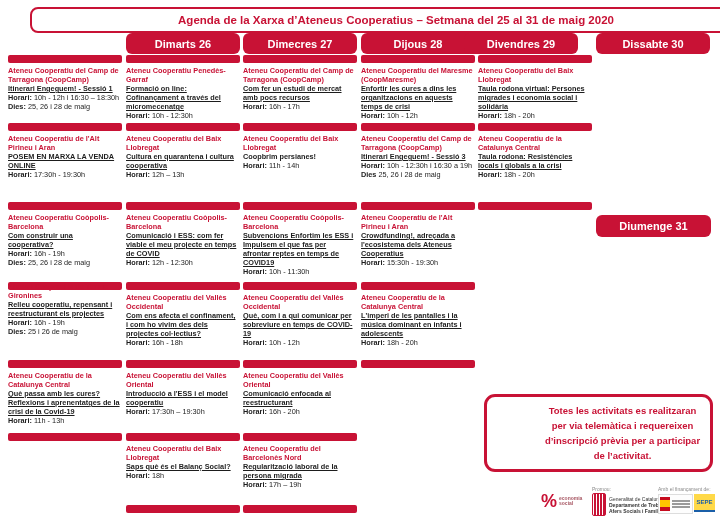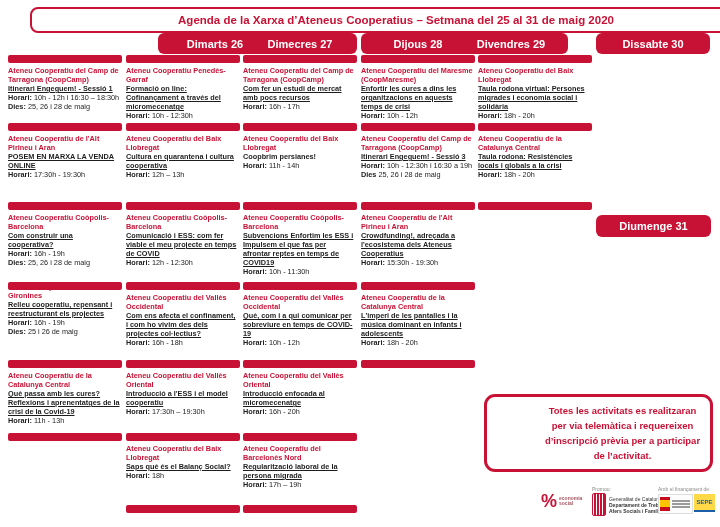--- a/index.html
+++ b/index.html
@@ -79,21 +79,21 @@
         <div class="org">Ateneu Cooperatiu de Terres Gironines</div>
         <div class="etitle">Relleu cooperatiu, repensant i reestructurant els projectes</div>
         <div class="detail"><span class="lbl">Horari:</span> <span>16h - 19h</span></div>
         <div class="detail"><span class="lbl">Dies:</span> <span>25 i 26 de maig</span></div>
       </div>
       <div class="card" style="left: 8px; top: 371px; width: 114px;">
         <div class="org">Ateneu Cooperatiu de la Catalunya Central</div>
         <div class="etitle">Què passa amb les cures? Reflexions i aprenentatges de la crisi de la Covid-19</div>
         <div class="detail"><span class="lbl">Horari:</span> <span>11h - 13h</span></div>
       </div>
-      <div class="day-badge" style="left: 126px; width: 114px; margin-left: 32px;">Dimarts 26</div>
+      <div class="day-badge" style="left: 126px; width: 114px;">Dimarts 26</div>
       <div class="bar" style="left: 126px; top: 55px; width: 114px;"></div>
       <div class="bar" style="left: 126px; top: 123px; width: 114px;"></div>
       <div class="bar" style="left: 126px; top: 202px; width: 114px;"></div>
       <div class="bar" style="left: 126px; top: 282px; width: 114px;"></div>
       <div class="bar" style="left: 126px; top: 360px; width: 114px;"></div>
       <div class="bar" style="left: 126px; top: 433px; width: 114px;"></div>
       <div class="bar" style="left: 126px; top: 505px; width: 114px;"></div>
       <div class="card" style="left: 126px; top: 66px; width: 114px;">
         <div class="org">Ateneu Cooperatiu Penedès-Garraf</div>
         <div class="etitle">Formació on line: Cofinançament a través del micromecenatge</div>
@@ -147,21 +147,21 @@
         <div class="etitle">Subvencions Enfortim les ESS i Impulsem el que fas per afrontar reptes en temps de COVID19</div>
         <div class="detail"><span class="lbl">Horari:</span> <span>10h - 11:30h</span></div>
       </div>
       <div class="card" style="left: 243px; top: 293px; width: 114px;">
         <div class="org">Ateneu Cooperatiu del Vallès Occidental</div>
         <div class="etitle">Què, com i a qui comunicar per sobreviure en temps de COVID-19</div>
         <div class="detail"><span class="lbl">Horari:</span> <span>10h - 12h</span></div>
       </div>
       <div class="card" style="left: 243px; top: 371px; width: 114px;">
         <div class="org">Ateneu Cooperatiu del Vallès Oriental</div>
-        <div class="etitle">Introducció enfocada al micromecenatge</div>
+        <div class="etitle">Comunicació enfocada al reestructurant</div>
         <div class="detail"><span class="lbl">Horari:</span> <span>16h - 20h</span></div>
       </div>
       <div class="card" style="left: 243px; top: 444px; width: 114px;">
         <div class="org">Ateneu Cooperatiu del Barcelonès Nord</div>
         <div class="etitle">Regularització laboral de la persona migrada</div>
         <div class="detail"><span class="lbl">Horari:</span> <span>17h – 19h</span></div>
       </div>
       <div class="day-badge" style="left: 361px; width: 114px;">Dijous 28</div>
       <div class="bar" style="left: 361px; top: 55px; width: 114px;"></div>
       <div class="bar" style="left: 361px; top: 123px; width: 114px;"></div>
@@ -182,21 +182,21 @@
       <div class="card" style="left: 361px; top: 213px; width: 114px;">
         <div class="org">Ateneu Cooperatiu de l'Alt Pirineu i Aran</div>
         <div class="etitle">Crowdfunding!, adreçada a l'ecosistema dels Ateneus Cooperatius</div>
         <div class="detail"><span class="lbl">Horari:</span> <span>15:30h - 19:30h</span></div>
       </div>
       <div class="card" style="left: 361px; top: 293px; width: 114px;">
         <div class="org">Ateneu Cooperatiu de la Catalunya Central</div>
         <div class="etitle">L'imperi de les pantalles i la música dominant en infants i adolescents</div>
         <div class="detail"><span class="lbl">Horari:</span> <span>18h - 20h</span></div>
       </div>
-      <div class="day-badge" style="left: 454px; width: 114px;">Divendres 29</div>
+      <div class="day-badge" style="left: 464px; width: 114px;">Divendres 29</div>
       <div class="bar" style="left: 478px; top: 55px; width: 114px;"></div>
       <div class="bar" style="left: 478px; top: 123px; width: 114px;"></div>
       <div class="bar" style="left: 478px; top: 202px; width: 114px;"></div>
       <div class="card" style="left: 478px; top: 66px; width: 114px;">
         <div class="org">Ateneu Cooperatiu del Baix Llobregat</div>
         <div class="etitle">Taula rodona virtual: Persones migrades i economia social i solidària</div>
         <div class="detail"><span class="lbl">Horari:</span> <span>18h - 20h</span></div>
       </div>
       <div class="card" style="left: 478px; top: 134px; width: 114px;">
         <div class="org">Ateneu Cooperatiu de la Catalunya Central</div>

